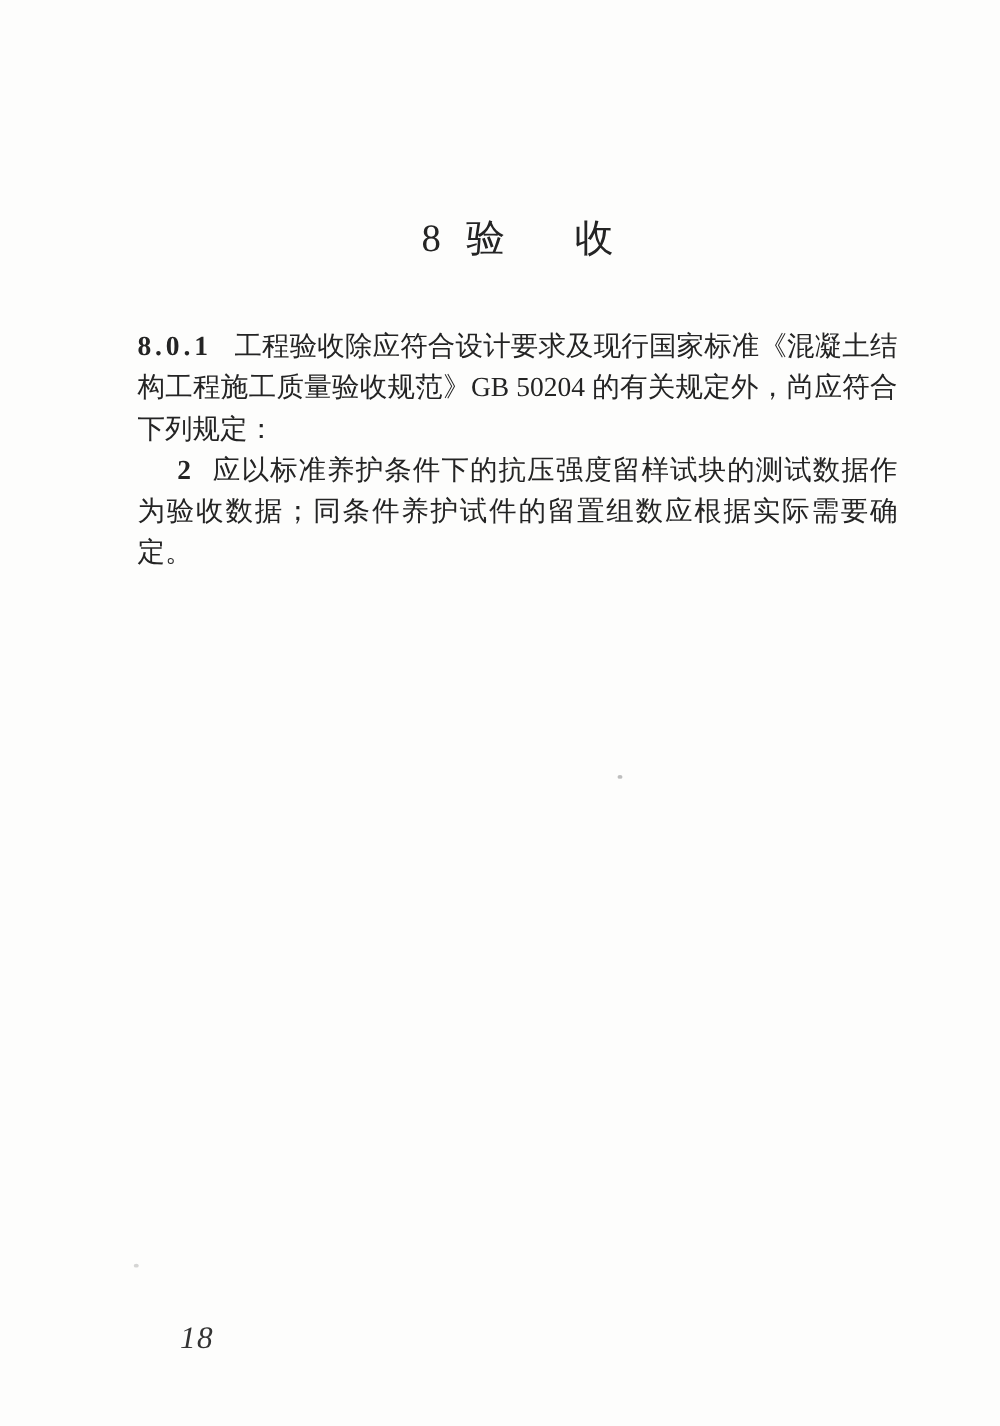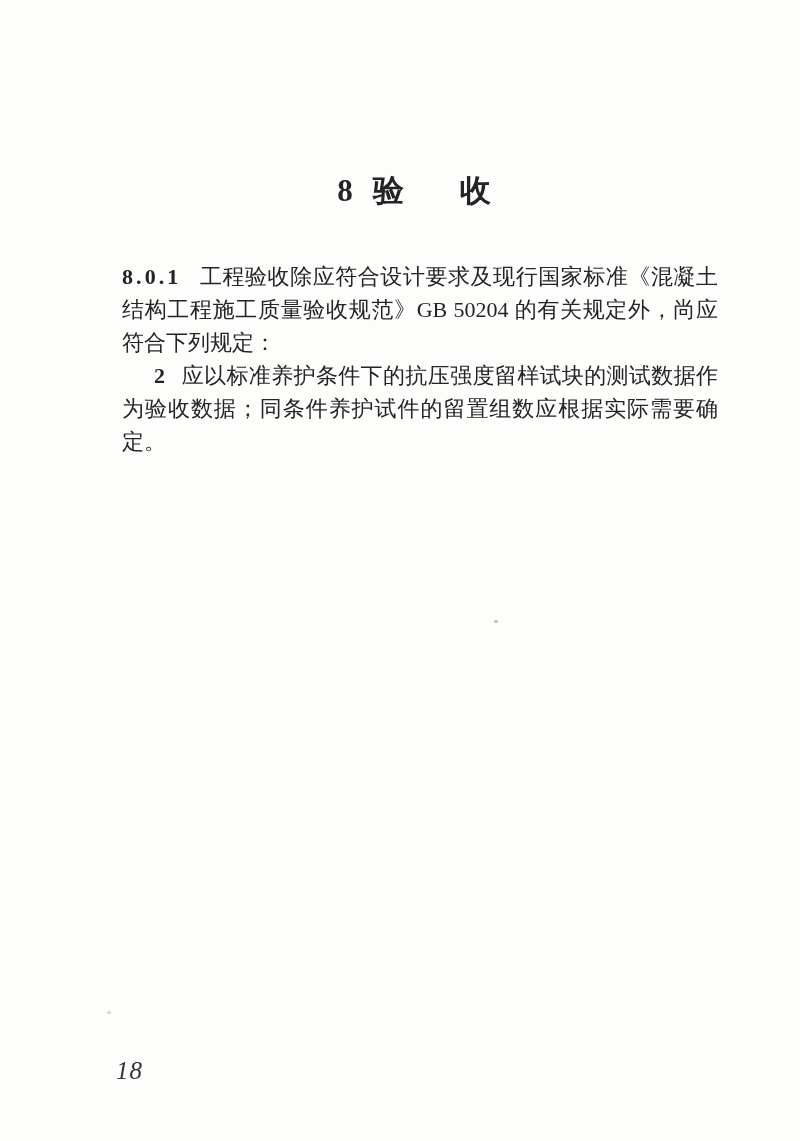--- a/index.html
+++ b/index.html
@@ -23,61 +23,60 @@
     position: absolute;
     left: 110px;
     top: 170px;
     width: 608px;
   }
 
   
   .chapter-heading {
     text-align: center;
     font-size: 31px;
-    font-weight: bold;
+    font-weight: normal;
     line-height: 42px;
     margin-bottom: 48px;
     white-space: nowrap;
   }
   .chapter-number {
     display: inline-block;
     margin-right: 0.65em;
   }
   .chapter-title {
     display: inline-block;
     letter-spacing: 1.8em;
     margin-right: -1.8em; 
   }
 
   
   .body-text p {
     font-size: 22px;
     line-height: 33px;
     text-align: justify;
     text-justify: inter-ideograph;
-    margin-left: 12px;
   }
 
   .clause { text-indent: 0; }
   .clause .clause-label {
     font-weight: bold;
     letter-spacing: 0.14em;
     margin-right: 0.82em;
   }
 
   .item { text-indent: 1.45em; }
   .item .item-label {
     font-weight: bold;
     margin-right: 0.75em;
   }
 
   
   .page-number {
     position: absolute;
-    left: 116px;
+    left: 144px;
     top: 1057px;
     font-size: 25px;
     font-style: italic;
     color: #333333;
     letter-spacing: 0.04em;
   }
 
   
   .speck {
     position: absolute;

